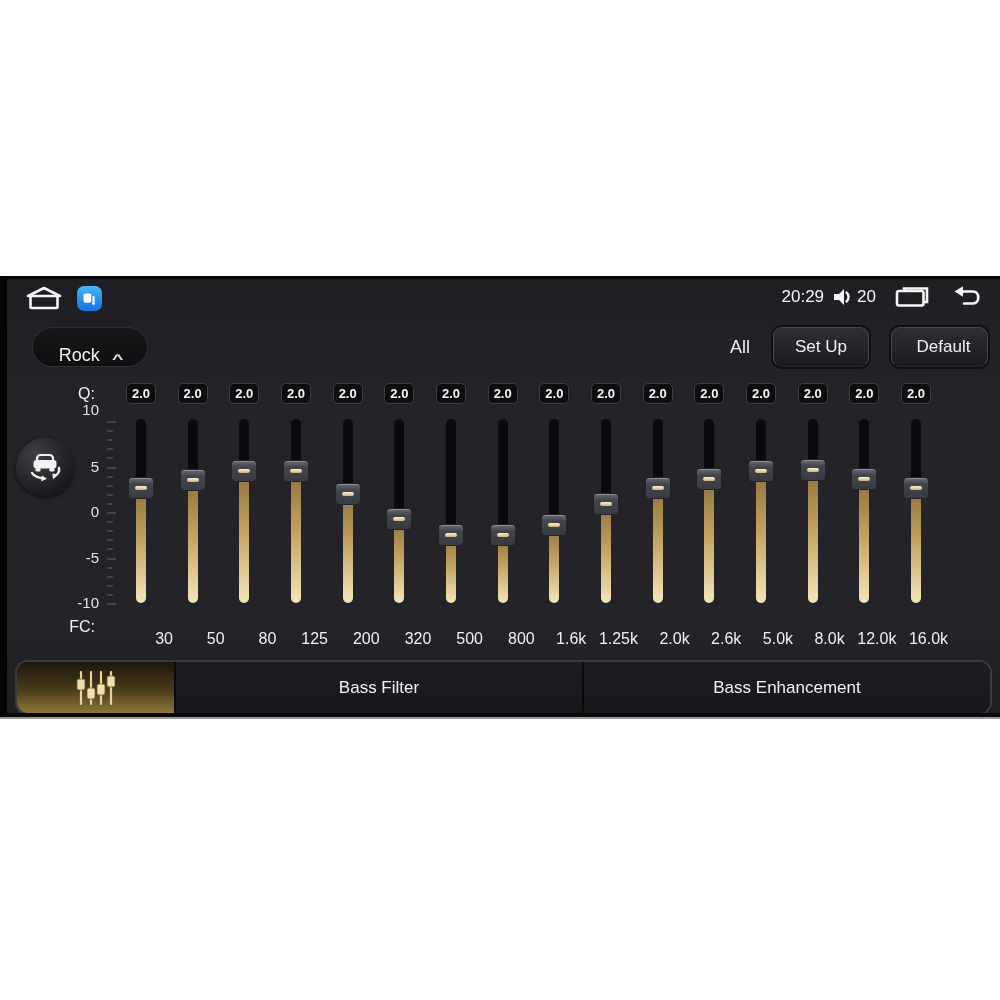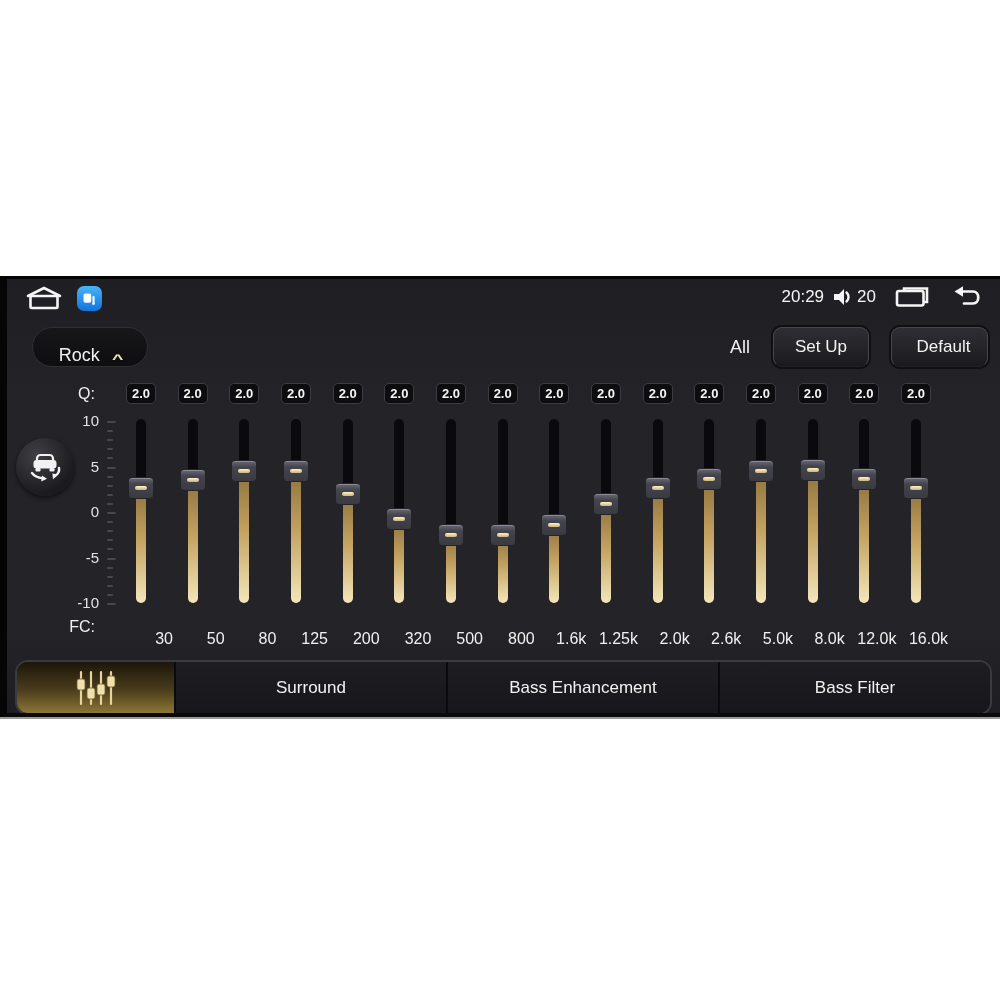--- a/index.html
+++ b/index.html
@@ -145,21 +145,21 @@
     <span class="chev">^</span>
   </div>
   <div class="abs" id="all-label">All</div>
   <div class="abs tool-btn" id="setup-btn">Set Up</div>
   <div class="abs tool-btn" id="default-btn">Default</div>
 
   <div class="abs" id="q-label">Q:</div>
   <div class="abs" id="fc-label">FC:</div>
 
   <div id="axis">
-      <div class="abs axis-label" style="top: 133px;">10</div>
+      <div class="abs axis-label" style="top: 122px;">10</div>
       <div class="abs axis-label" style="top: 178.5px;">5</div>
       <div class="abs axis-label" style="top: 224px;">0</div>
       <div class="abs axis-label" style="top: 269.5px;">-5</div>
       <div class="abs axis-label" style="top: 315px;">-10</div>
       <div class="abs axis-tick" style="top: 142px; width: 9px;"></div>
       <div class="abs axis-tick" style="top: 151.1px; width: 6px;"></div>
       <div class="abs axis-tick" style="top: 160.2px; width: 6px;"></div>
       <div class="abs axis-tick" style="top: 169.3px; width: 6px;"></div>
       <div class="abs axis-tick" style="top: 178.4px; width: 6px;"></div>
       <div class="abs axis-tick" style="top: 187.5px; width: 9px;"></div>
@@ -385,18 +385,17 @@
           </g>
           <g fill="#efe0ae" stroke="#6b5a2a" stroke-width="0.8">
             <rect x="5" y="10" width="8" height="11" rx="2"></rect>
             <rect x="15" y="19" width="8" height="11" rx="2"></rect>
             <rect x="25" y="15" width="8" height="11" rx="2"></rect>
             <rect x="35" y="7" width="8" height="11" rx="2"></rect>
           </g>
         </svg>
       </span>
     </div>
-    <div class="tab tab-flex">Surround</div>
+    <div class="tab tab-flex">Bass Filter</div>
     <div class="tab tab-flex">Bass Enhancement</div>
-    <div class="tab tab-flex">Bass Filter</div>
   </div>
 
 </div>
 
 </body></html>

